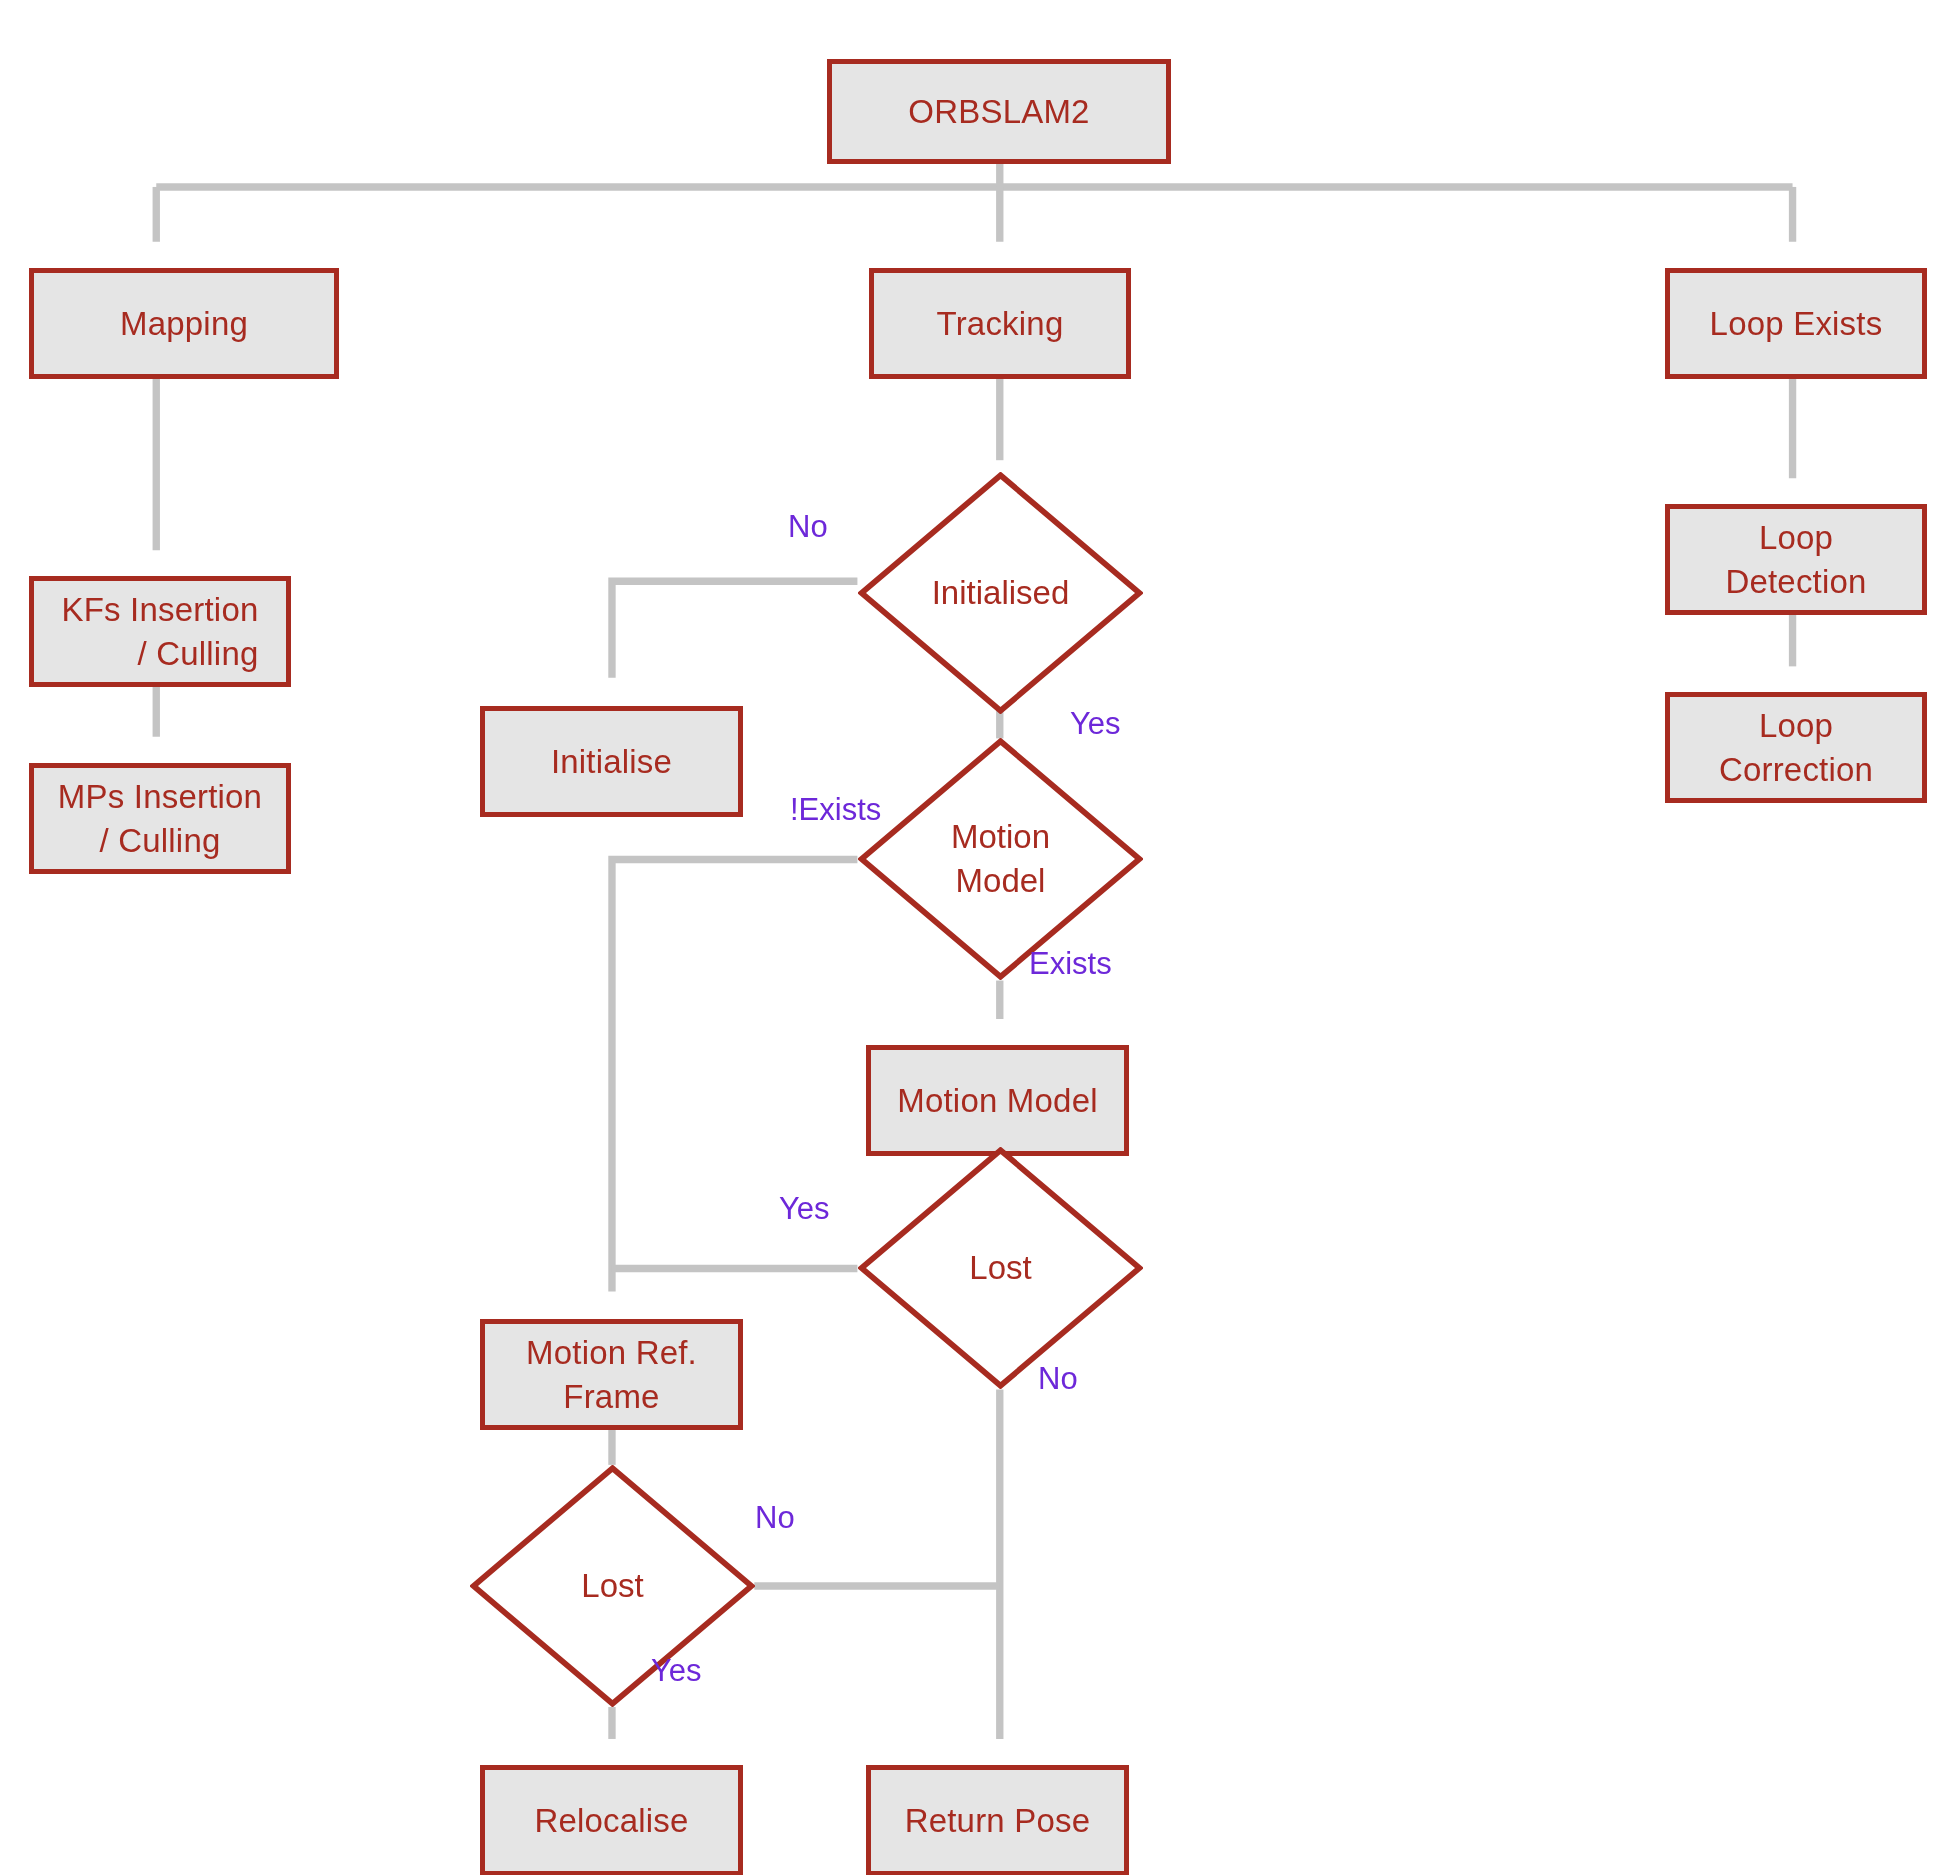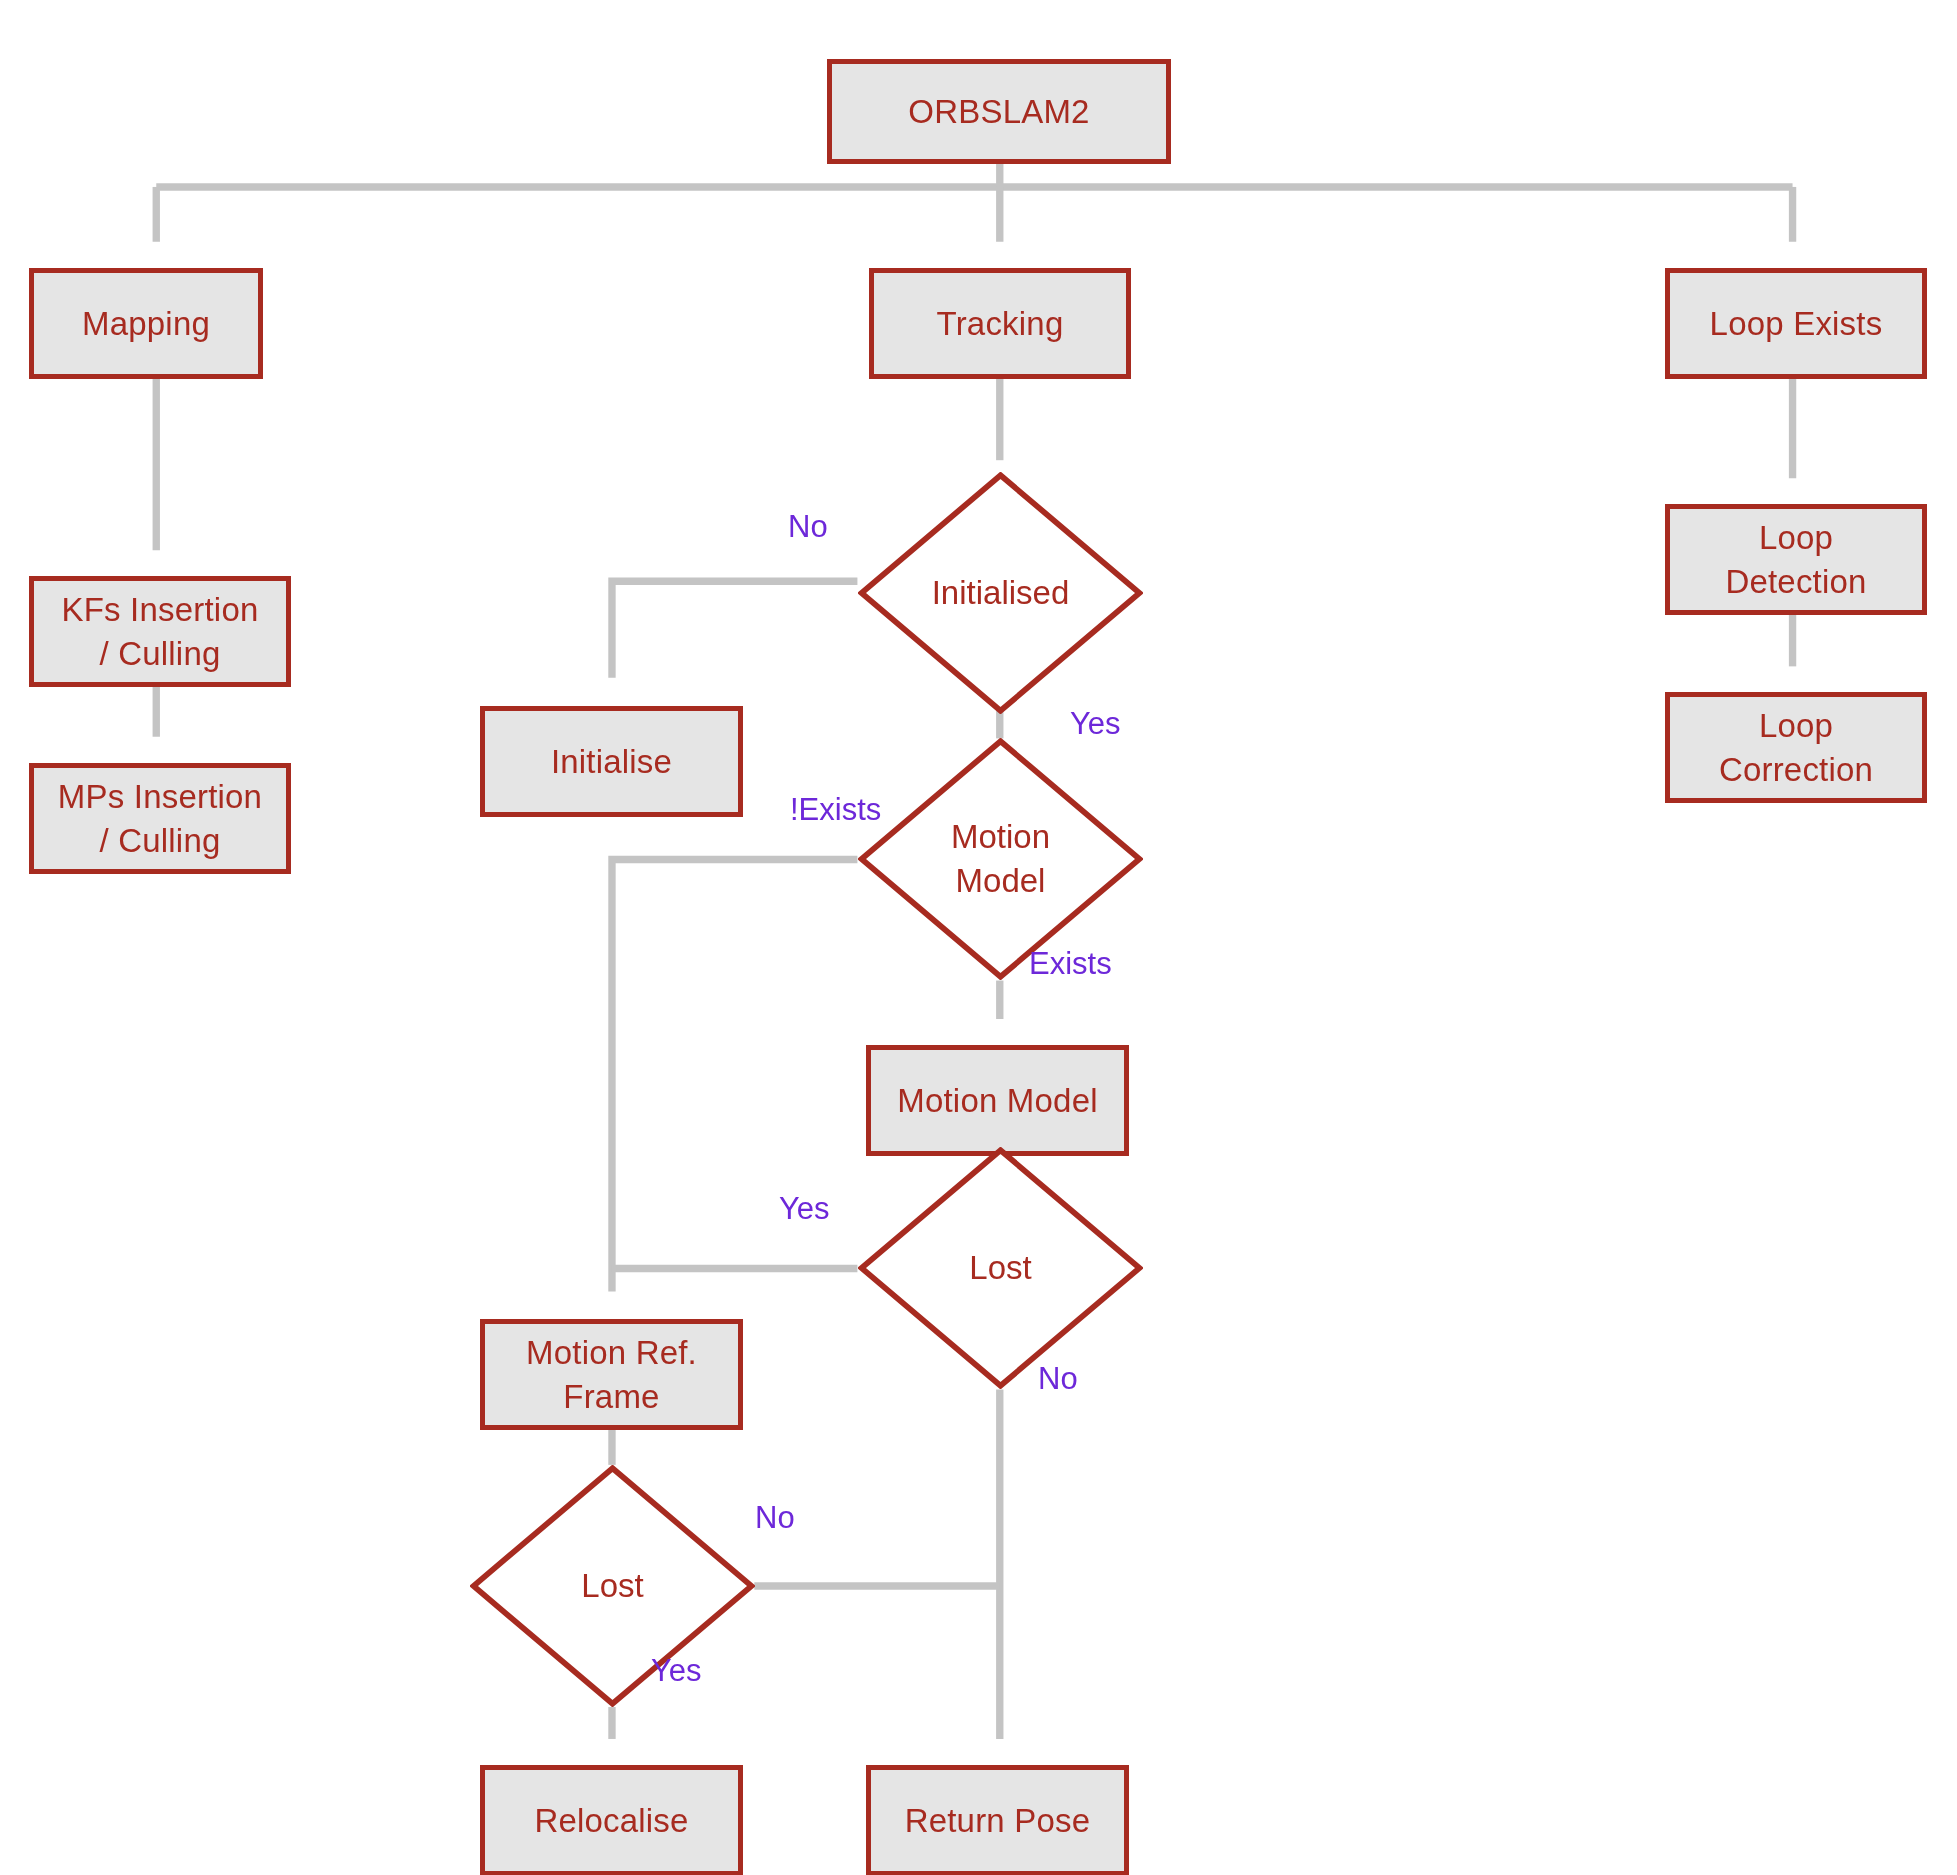--- a/index.html
+++ b/index.html
@@ -112,23 +112,23 @@
       <path d="M748,1712 L748,1790"></path>
 
       <path d="M922,1938 L1222,1938"></path>
 
       <path d="M748,2086 L748,2125"></path>
     </g>
   </svg>
 
   <div class="node box" style="left:827px;top:31px;width:344px;height:105px;">ORBSLAM2</div>
 
-  <div class="node box" style="left:29px;top:240px;width:234px;height:111px;">Mapping</div>
+  <div class="node box" style="left:29px;top:240px;width:310px;height:111px;">Mapping</div>
 
-  <div class="node box" style="left:29px;top:548px;width:262px;height:111px;">KFs Insertion
+  <div class="node box" style="left:29px;top:548px;width:262px;height:111px;text-align:right;">KFs Insertion
 / Culling</div>
 
   <div class="node box" style="left:29px;top:735px;width:262px;height:111px;">MPs Insertion
 / Culling</div>
 
   <div class="node box" style="left:869px;top:240px;width:262px;height:111px;">Tracking</div>
 
   <div class="node box" style="left:1665px;top:240px;width:262px;height:111px;">Loop Exists</div>
 
   <div class="node box" style="left:1665px;top:476px;width:262px;height:111px;">Loop

